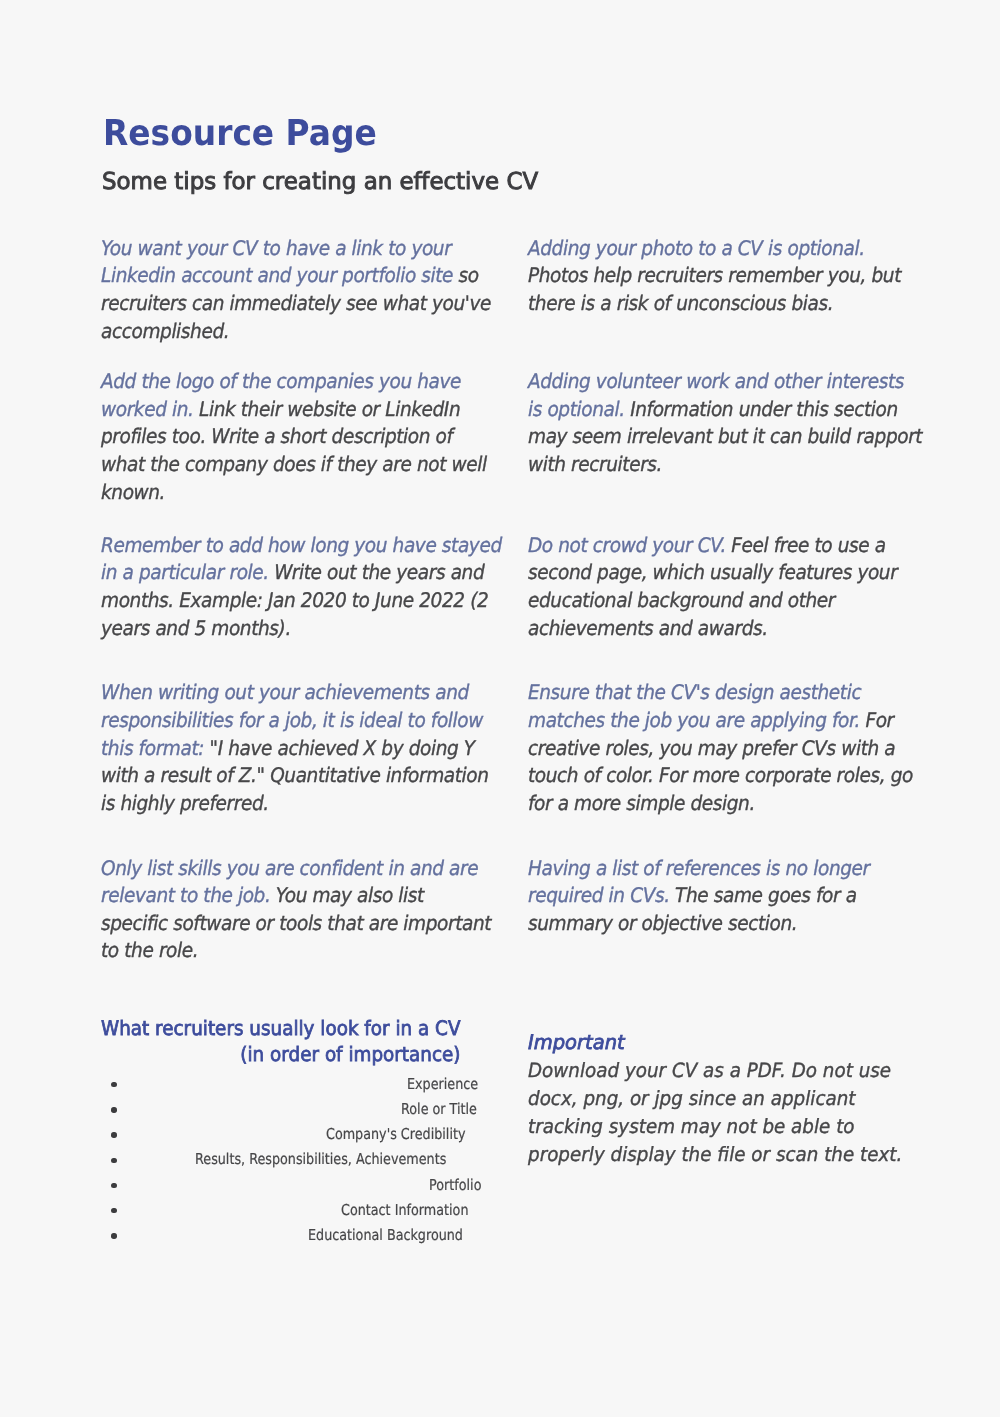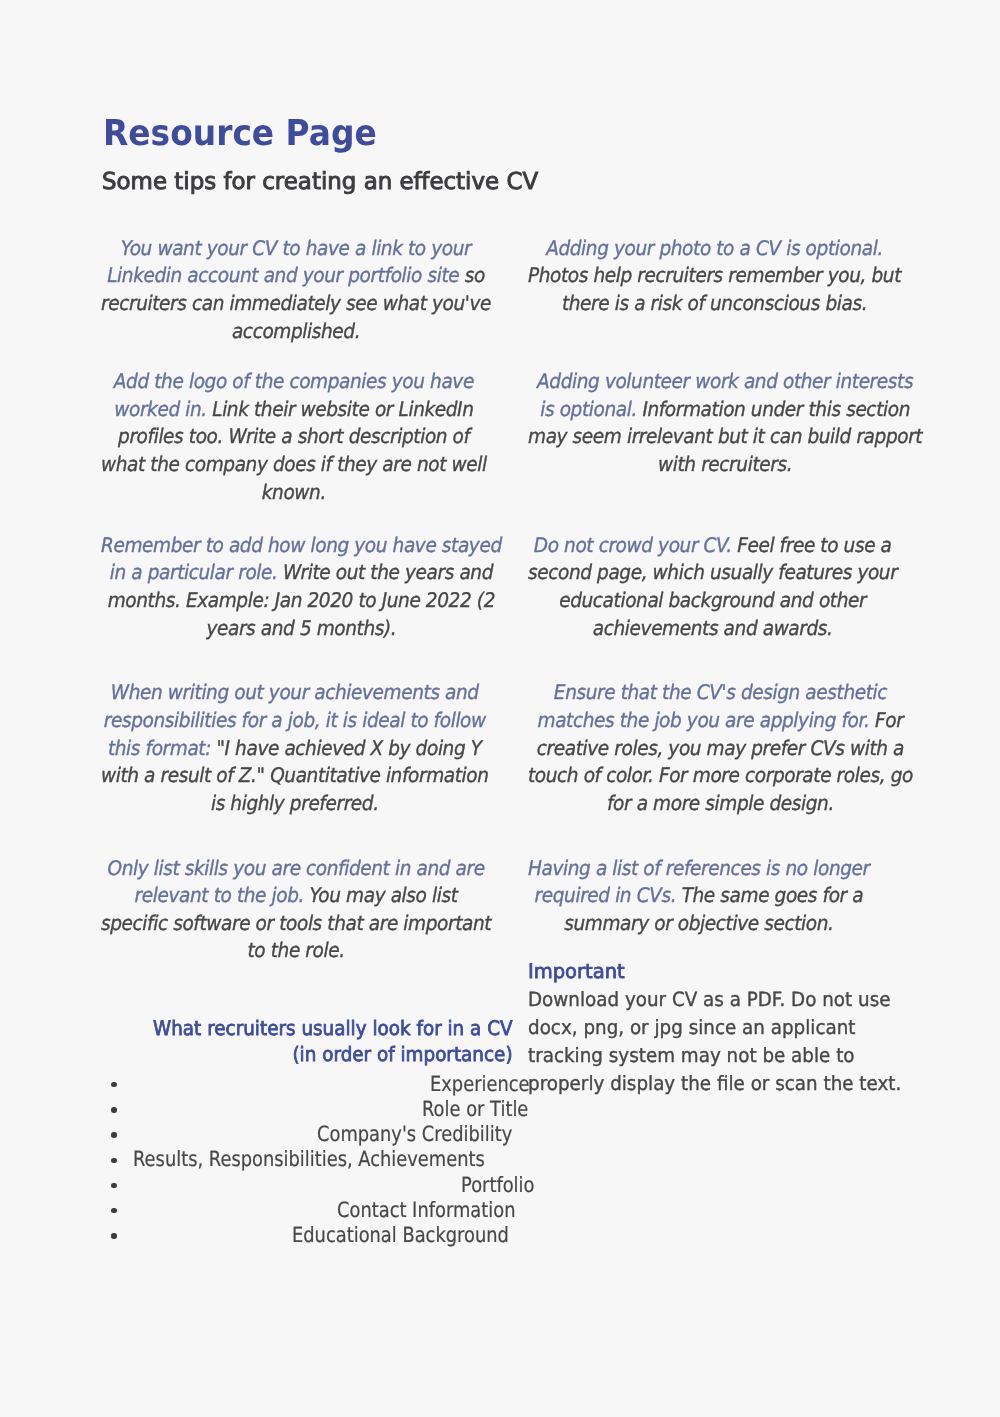--- a/index.html
+++ b/index.html
@@ -34,21 +34,21 @@
     font-size: 23.3px;
     font-weight: normal;
     -webkit-text-stroke: 0.95px #3d3d40;
     color: #3d3d40;
     letter-spacing: 0px;
     white-space: nowrap;
     transform: scaleX(0.984);
     transform-origin: left top;
   }
 
-  .col { position: absolute; top: 0; left: 0; width: 1000px; height: 1000px; text-align: center; }
+  .col { position: absolute; top: 0; left: 0; width: 1000px; height: 1000px; }
 
   .tip {
     position: absolute;
     font-family: "DejaVu Sans", sans-serif;
     font-style: italic;
     font-size: 20.1px;
     letter-spacing: -0.45px;
     color: #474749;
     -webkit-text-stroke: 0.36px currentColor;
     margin: 0;
@@ -69,21 +69,21 @@
     white-space: nowrap;
     letter-spacing: 0px;
     transform: scaleX(0.923);
     transform-origin: left top;
   }
   .sec-head > div { height: 25.8px; line-height: 25.8px; }
   .imp-head { transform: scaleX(0.98); }
   ul.checklist { list-style: none; margin: 4.3px 0 0 0; padding: 0; }
   ul.checklist li {
     font-family: "DejaVu Sans", sans-serif;
-    font-size: 21px;
+    font-size: 15px;
     -webkit-text-stroke: 0.22px #474749;
     letter-spacing: 0px;
     height: 25.2px;
     line-height: 25.2px;
     color: #474749;
     position: relative;
     white-space: nowrap;
     padding-left: 0;
   }
   ul.checklist li .lbl {
@@ -194,21 +194,21 @@
         <li><span class="dot"></span><span class="lbl">Experience</span></li>
         <li><span class="dot"></span><span class="lbl">Role or Title</span></li>
         <li><span class="dot"></span><span class="lbl">Company's Credibility</span></li>
         <li><span class="dot"></span><span class="lbl">Results, Responsibilities, Achievements</span></li>
         <li><span class="dot"></span><span class="lbl">Portfolio</span></li>
         <li><span class="dot"></span><span class="lbl">Contact Information</span></li>
         <li><span class="dot"></span><span class="lbl">Educational Background</span></li>
       </ul>
   </div>
 
-  <div class="sec" id="secImportant" style="left:528px; top:960px;">
+  <div class="sec" id="secImportant" style="left:528px; top:1031px;font-style:italic;">
     <div class="sec-head imp-head">Important</div>
     <p class="imp-body" id="impBody">
         <span class="ln">Download your CV as a PDF. Do not use</span>
         <span class="ln">docx, png, or jpg since an applicant</span>
         <span class="ln">tracking system may not be able to</span>
         <span class="ln">properly display the file or scan the text.</span>
       </p>
   </div>
 </div>
 

